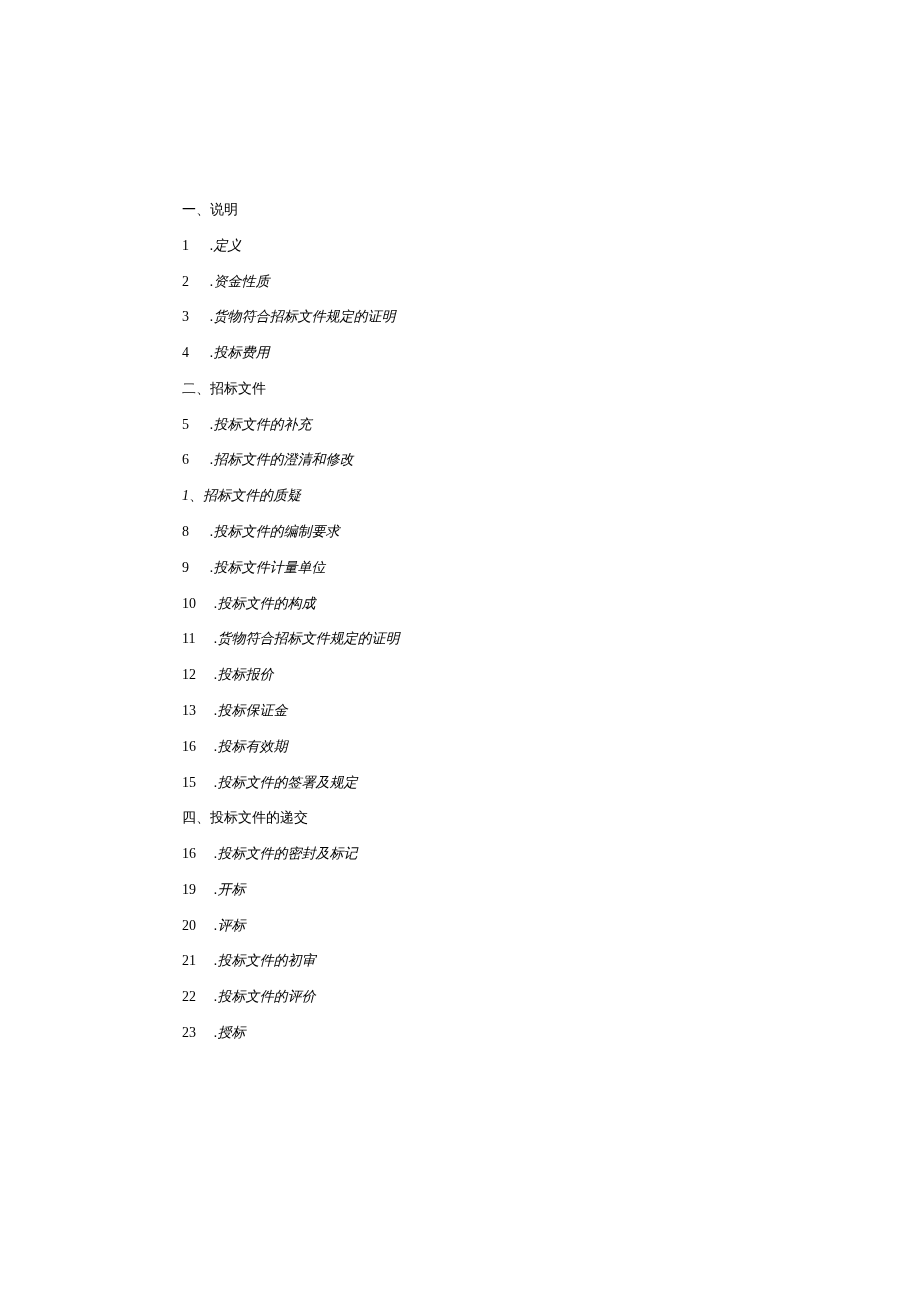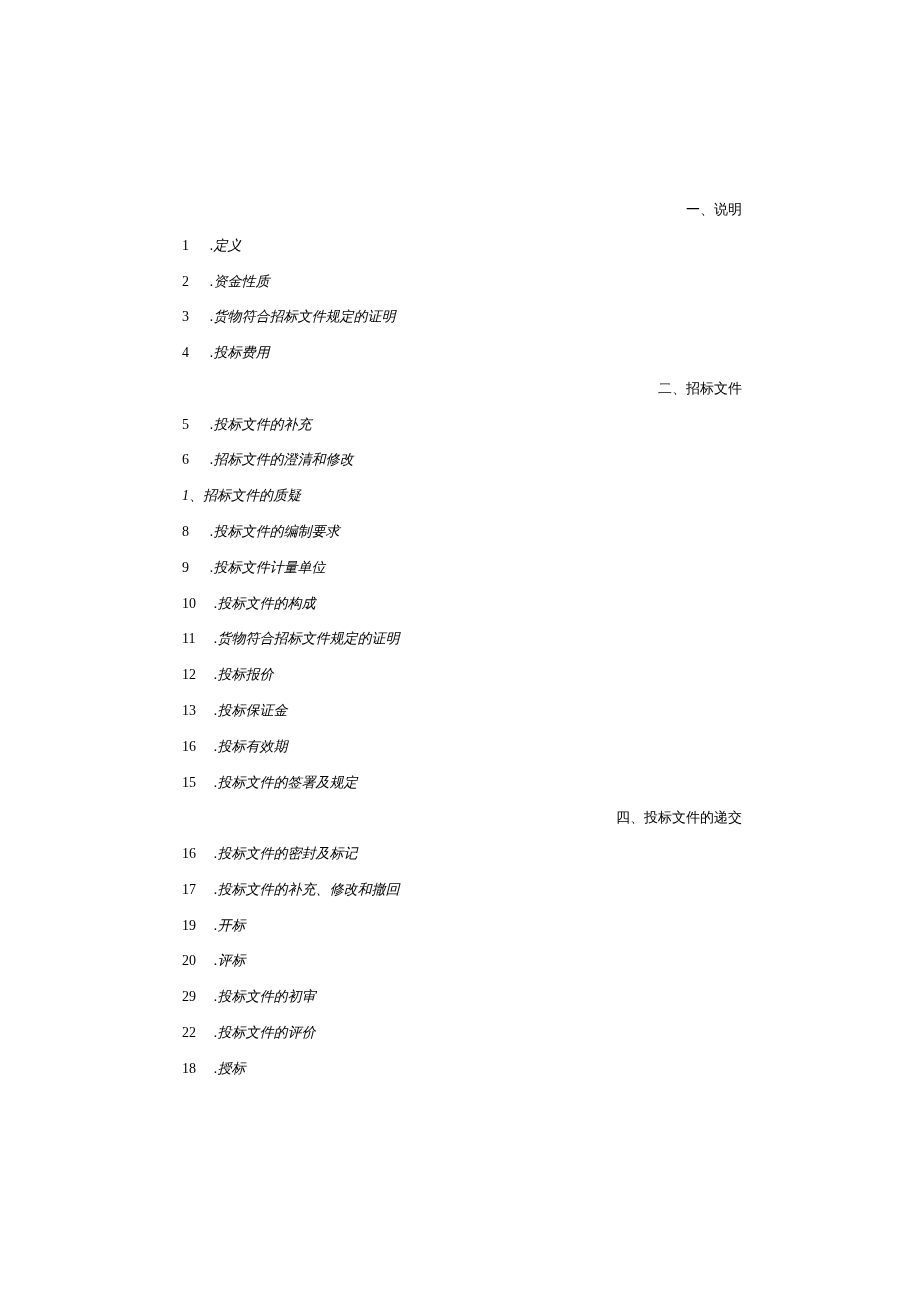--- a/index.html
+++ b/index.html
@@ -22,21 +22,20 @@
     }
     .line {
       font-size: 14px;
       color: #000000;
       line-height: 1.4;
       margin-bottom: 16.2px;
       white-space: nowrap;
     }
     .section-heading {
       letter-spacing: 0;
-      text-align: right;
     }
     .numbered-item {
       display: flex;
       align-items: baseline;
     }
     .num {
       display: inline-block;
       min-width: 28px;
       text-align: left;
     }
@@ -118,36 +117,32 @@
     <div class="line numbered-item">
       <span class="num num-wide">15</span>
       <span class="dot-text">.投标文件的签署及规定</span>
     </div>
     <div class="line section-heading"><span>四、投标文件的递交</span></div>
     <div class="line numbered-item">
       <span class="num num-wide">16</span>
       <span class="dot-text">.投标文件的密封及标记</span>
     </div>
     <div class="line numbered-item">
-      <span class="num num-wide">17</span>
-      <span class="dot-text">.投标文件的补充、修改和撤回</span>
-    </div>
-    <div class="line numbered-item">
       <span class="num num-wide">19</span>
       <span class="dot-text">.开标</span>
     </div>
     <div class="line numbered-item">
       <span class="num num-wide">20</span>
       <span class="dot-text">.评标</span>
     </div>
     <div class="line numbered-item">
-      <span class="num num-wide">29</span>
+      <span class="num num-wide">21</span>
       <span class="dot-text">.投标文件的初审</span>
     </div>
     <div class="line numbered-item">
       <span class="num num-wide">22</span>
       <span class="dot-text">.投标文件的评价</span>
     </div>
     <div class="line numbered-item">
-      <span class="num num-wide">18</span>
+      <span class="num num-wide">23</span>
       <span class="dot-text">.授标</span>
     </div>
   </div>
 
 </body></html>

